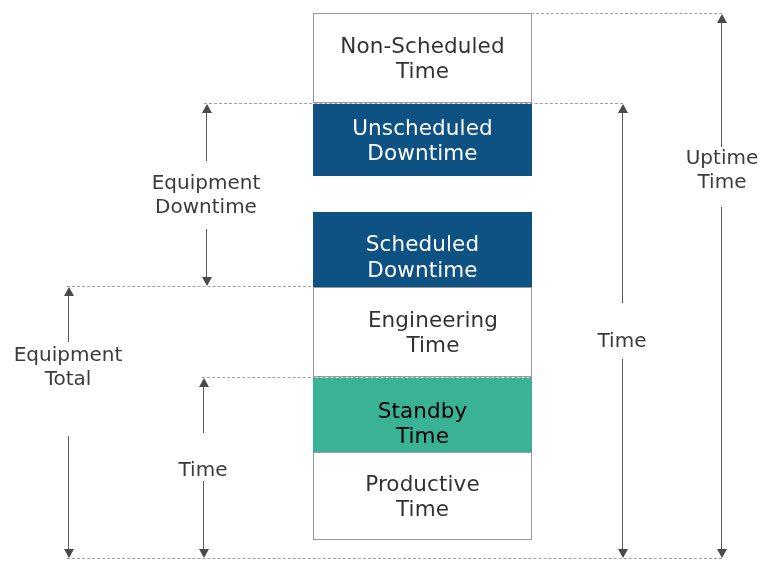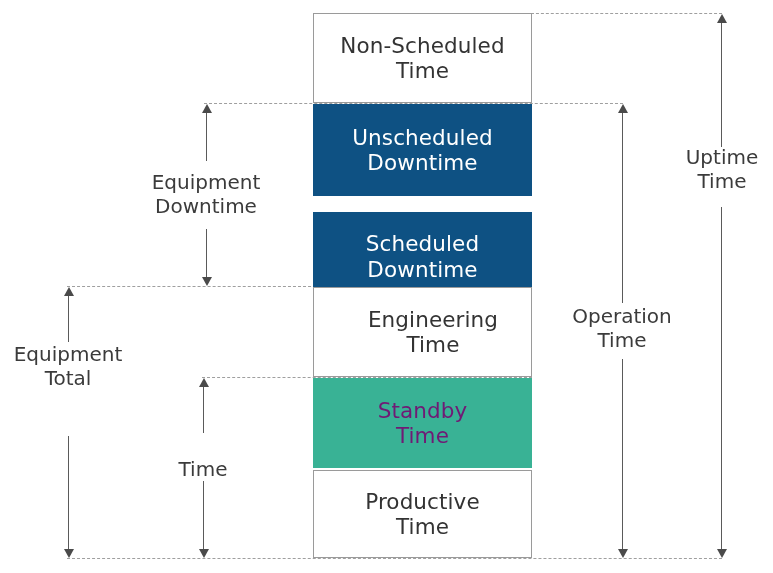--- a/index.html
+++ b/index.html
@@ -39,21 +39,21 @@
     color: #333333;
   }
   .block.blue {
     background: #0e5183;
     border: 1px solid #0e5183;
     color: #ffffff;
   }
   .block.green {
     background: #39b295;
     border: 1px solid #39b295;
-    color: #701a75;
+    color: #000000;
   }
 
   
   .guide {
     position: absolute;
     height: 0;
     border-top: 1px dashed #9f9f9f;
   }
 
   
@@ -106,21 +106,21 @@
   <div class="guide" style="left:202px; top:377px; width:330px;"></div>
   <div class="guide" style="left:67px; top:558px; width:655px;"></div>
 
   <div class="block plain" style="top:13px; height:90px;">
     <span class="lbl">
       <span>Non-Scheduled</span><br>
       <span>Time</span>
     </span>
   </div>
 
-  <div class="block blue" style="top:104px; height:92px;text-align:center;">
+  <div class="block blue" style="top:104px; height:72px;text-align:center;">
     <span class="lbl">
       <span>Unscheduled</span><br>
       <span>Downtime</span>
     </span>
   </div>
 
   <div class="block blue" style="top:212px; height:89px;">
     <span class="lbl">
       <span>Scheduled</span><br>
       <span>Downtime</span>
@@ -134,21 +134,21 @@
     </span>
   </div>
 
   <div class="block green" style="top:378px; height:90px;">
     <span class="lbl">
       <span>Standby</span><br>
       <span>Time</span>
     </span>
   </div>
 
-  <div class="block plain" style="top:470px; height:88px;">
+  <div class="block plain" style="top:452px; height:88px;">
     <span class="lbl">
       <span>Productive</span><br>
       <span>Time</span>
     </span>
   </div>
 
   <div class="measure" style="left:206px; top:104px; height:182px;">
     <div class="head up"></div>
     <div class="seg" style="top:9px; height:48px;"></div>
     <div class="seg" style="bottom:9px; height:48px;"></div>
@@ -181,21 +181,21 @@
     <span>Time</span>
   </div>
 
   <div class="measure" style="left:622px; top:104px; height:454px;">
     <div class="head up"></div>
     <div class="seg" style="top:9px; height:190px;"></div>
     <div class="seg" style="bottom:9px; height:190px;"></div>
     <div class="head down"></div>
   </div>
   <div class="caption" style="left:522px; top:304px; width:200px;">
-    <span>Operation</span><br>
+    <br>
     <span>Time</span>
   </div>
 
   <div class="measure" style="left:721px; top:14px; height:544px;">
     <div class="head up"></div>
     <div class="seg" style="top:9px; height:124px;"></div>
     <div class="seg" style="bottom:9px; height:342px;"></div>
     <div class="head down"></div>
   </div>
   <div class="caption" style="left:652px; top:145px; width:140px;">

